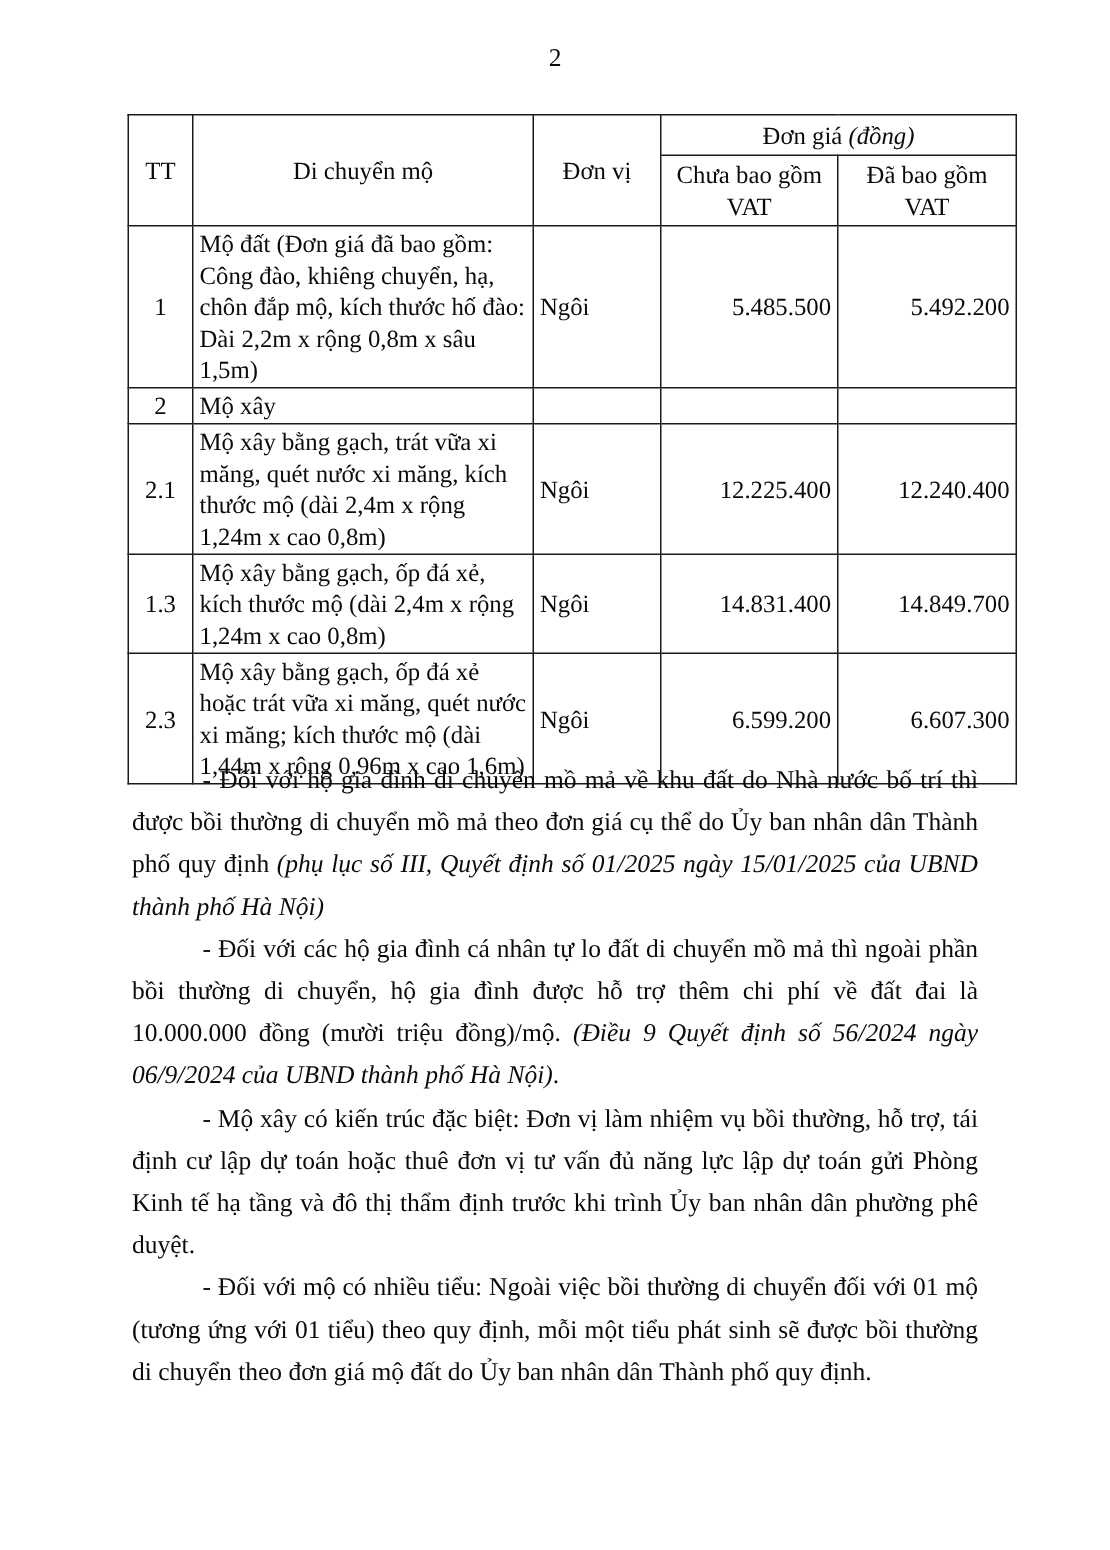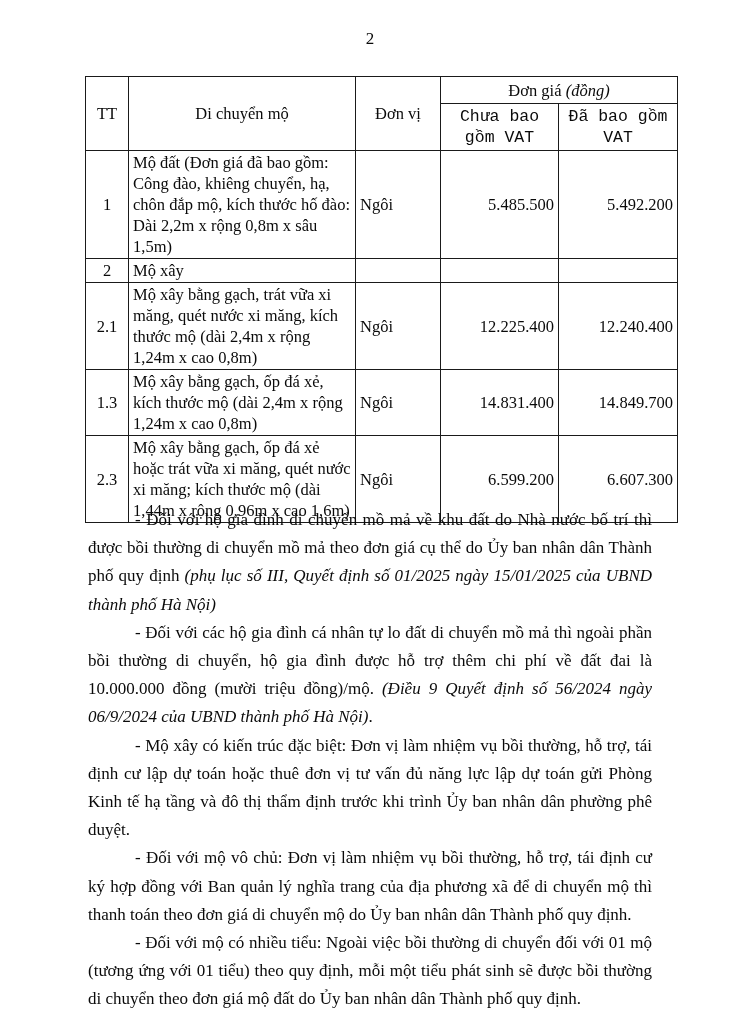--- a/index.html
+++ b/index.html
@@ -33,21 +33,21 @@
     line-height: 21px;
   }
   table.price-table th,
   table.price-table td {
     border: 1px solid #1a1a1a;
     padding: 1px 4px;
     vertical-align: middle;
     font-weight: normal;
   }
   th.group-header { height: 24px; text-align: center; }
-  th.sub-header   { height: 44px; text-align: center; font-family: Liberation Mono, monospace; }
+  th.sub-header   { height: 44px; text-align: center; }
   th.col-header   { text-align: center; margin-top: 38px; }
   td.cell-tt   { text-align: center; }
   td.cell-desc { text-align: left; padding-left: 6px; padding-right: 3px; }
   td.cell-unit { }
   td.cell-price { text-align: right; padding-right: 7px; margin-left: 28px; }
   .it { font-style: italic; }
   .paragraphs {
     position: absolute;
     left: 88px;
     top: 506px;
@@ -125,17 +125,16 @@
         <td class="cell-price">6.599.200</td>
         <td class="cell-price">6.607.300</td>
       </tr>
     </tbody>
   </table>
 
   <div class="paragraphs">
     <p><span>- Đối với hộ gia đình di chuyển mồ mả về khu đất do Nhà nước bố trí thì được bồi thường di chuyển mồ mả theo đơn giá cụ thể do Ủy ban nhân dân Thành phố quy định </span><span class="it">(phụ lục số III, Quyết định số 01/2025 ngày 15/01/2025 của UBND thành phố Hà Nội)</span></p>
     <p><span>- Đối với các hộ gia đình cá nhân tự lo đất di chuyển mồ mả thì ngoài phần bồi thường di chuyển, hộ gia đình được hỗ trợ thêm chi phí về đất đai là 10.000.000 đồng (mười triệu đồng)/mộ. </span><span class="it">(Điều 9 Quyết định số 56/2024 ngày 06/9/2024 của UBND thành phố Hà Nội)</span><span>.</span></p>
     <p><span>- Mộ xây có kiến trúc đặc biệt: Đơn vị làm nhiệm vụ bồi thường, hỗ trợ, tái định cư lập dự toán hoặc thuê đơn vị tư vấn đủ năng lực lập dự toán gửi Phòng Kinh tế hạ tầng và đô thị thẩm định trước khi trình Ủy ban nhân dân phường phê duyệt.</span></p>
-    <p><span>- Đối với mộ vô chủ: Đơn vị làm nhiệm vụ bồi thường, hỗ trợ, tái định cư ký hợp đồng với Ban quản lý nghĩa trang của địa phương xã để di chuyển mộ thì thanh toán theo đơn giá di chuyển mộ do Ủy ban nhân dân Thành phố quy định.</span></p>
     <p><span>- Đối với mộ có nhiều tiểu: Ngoài việc bồi thường di chuyển đối với 01 mộ (tương ứng với 01 tiểu) theo quy định, mỗi một tiểu phát sinh sẽ được bồi thường di chuyển theo đơn giá mộ đất do Ủy ban nhân dân Thành phố quy định.</span></p>
   </div>
 
 </div>
 
 </body></html>

